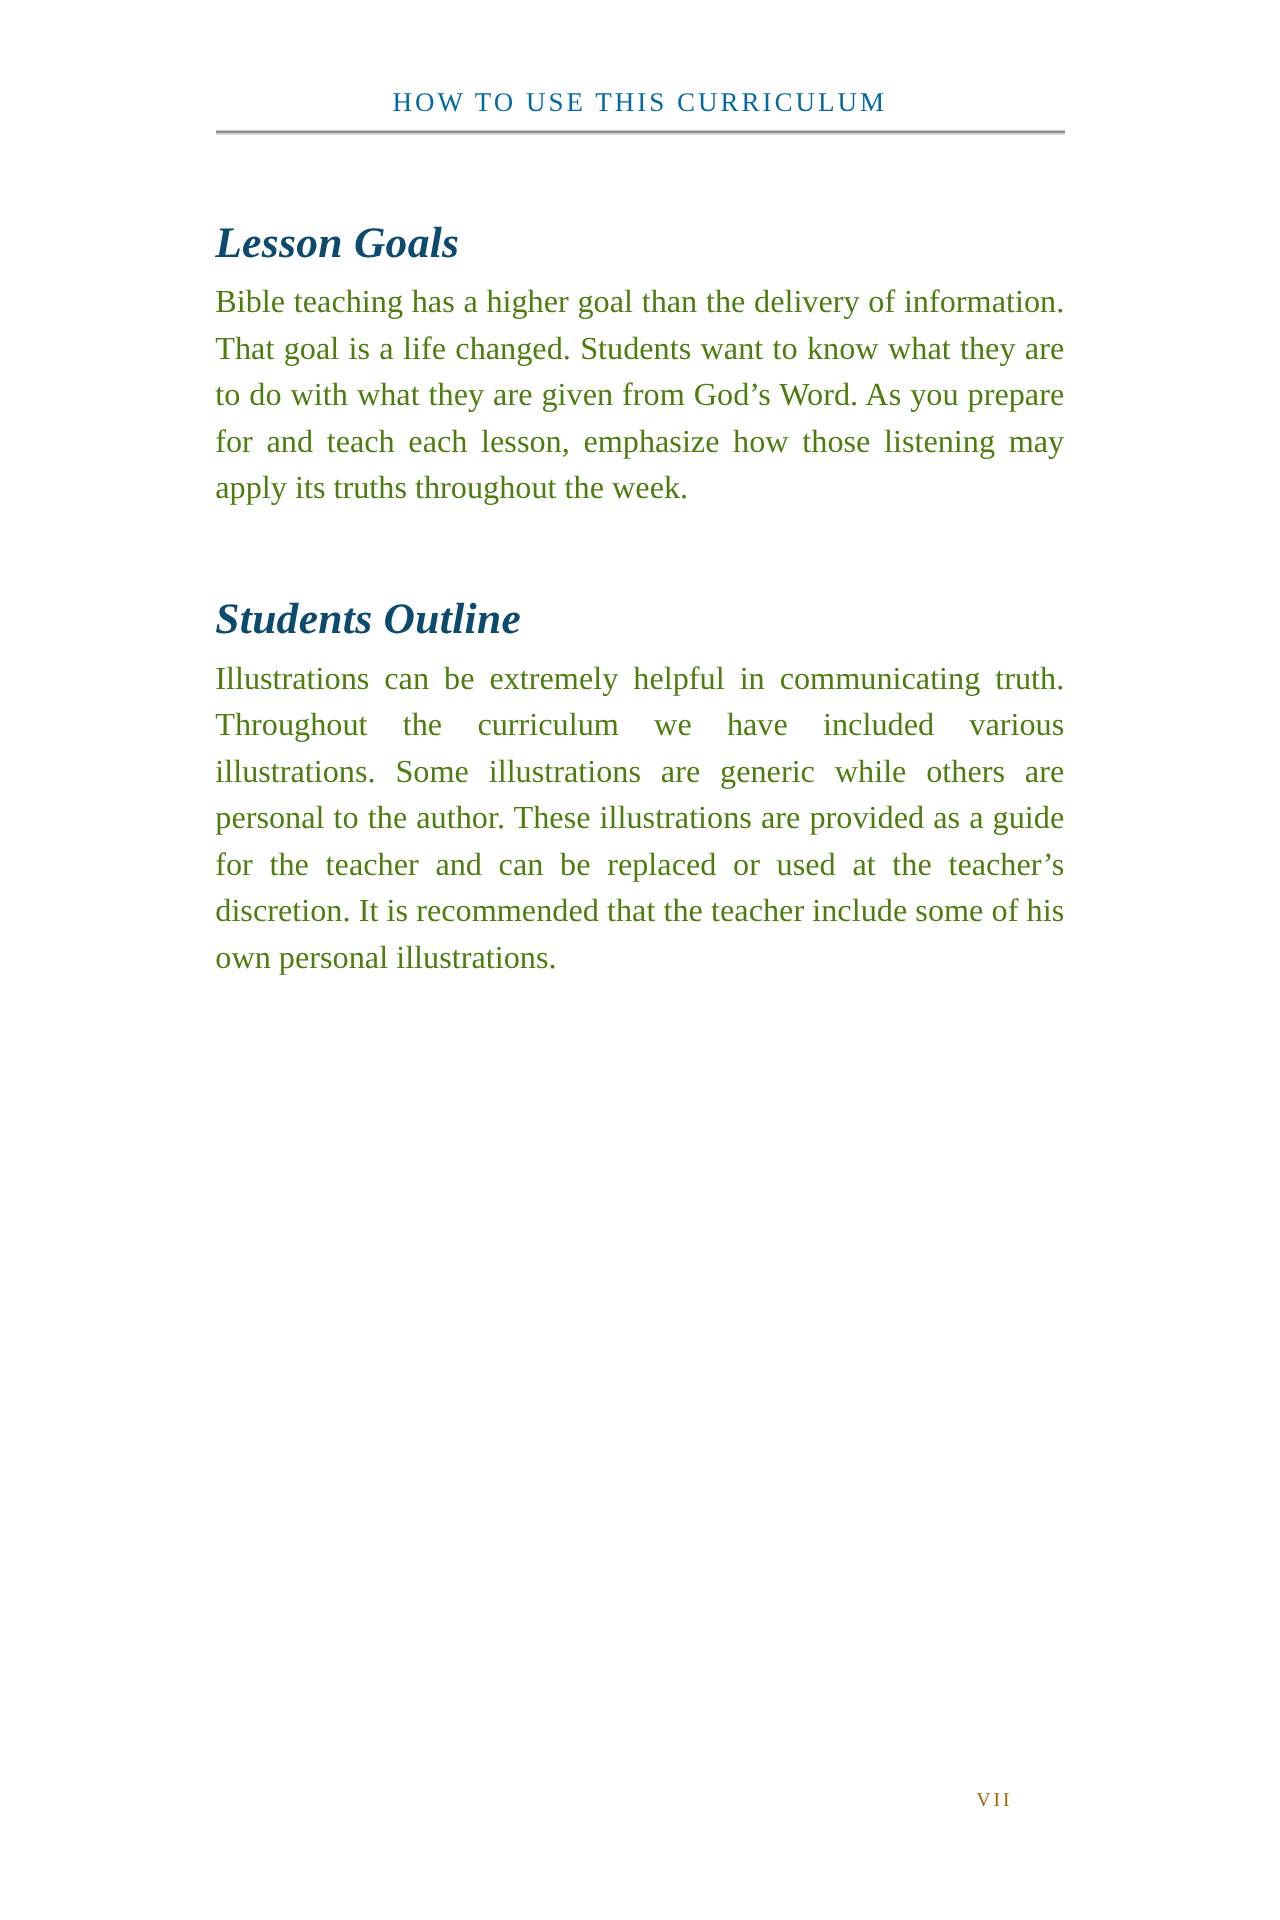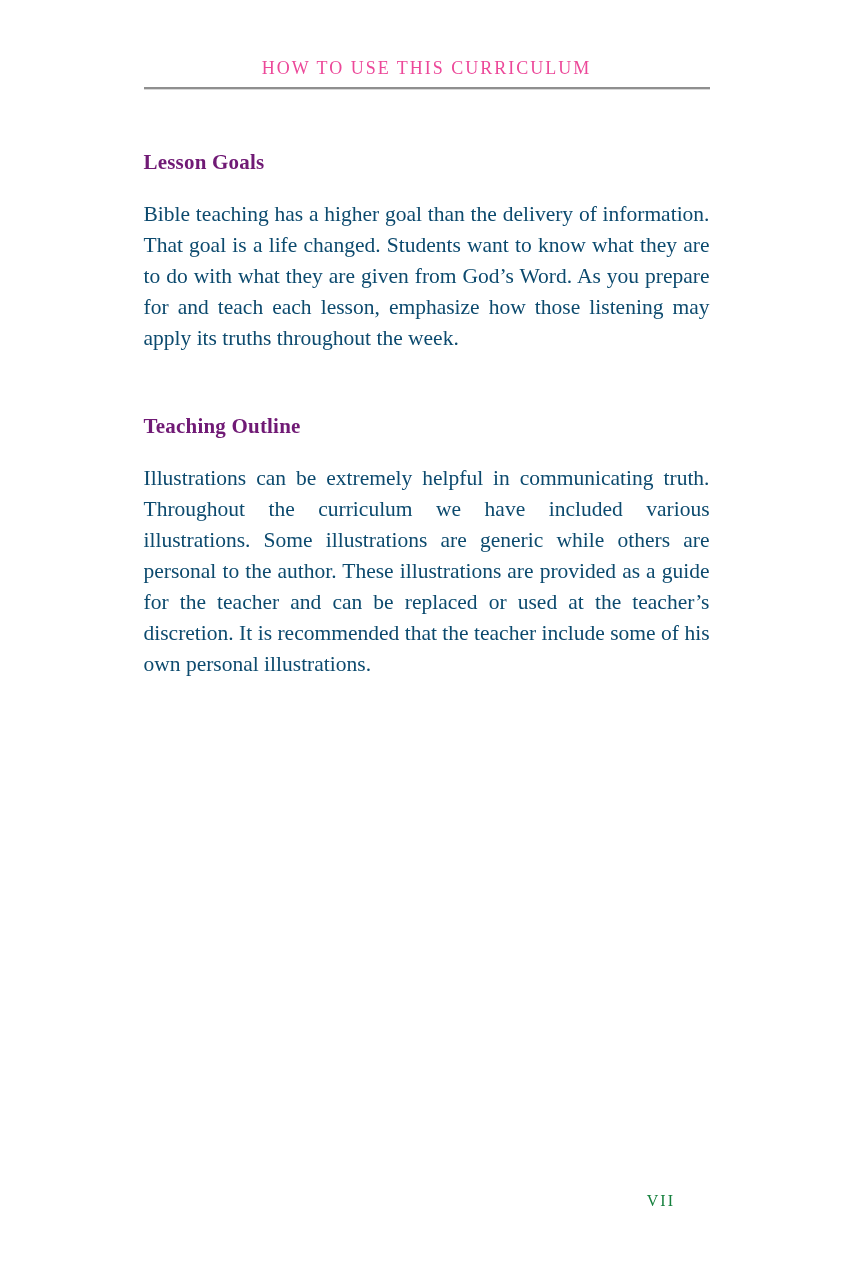--- a/index.html
+++ b/index.html
@@ -21,77 +21,78 @@
     margin: 0 auto;
   }
   .running-header {
     padding-top: 57px;
     text-align: center;
   }
   .running-header-title {
     font-size: 18px;
     line-height: 22px;
     letter-spacing: 2px;
-    color: #ec4899;
+    color: #0369a1;
     font-weight: normal;
     text-align: right;
   }
   .header-rule {
     margin-top: 8px;
     height: 0;
     border: none;
     border-top: 2px solid #8f8f8f;
     border-bottom: 1px solid #d8d8d8;
   }
   .section-heading {
     margin: 0;
-    font-size: 21px;
+    font-size: 29px;
     line-height: 32px;
     font-weight: bold;
-    color: #701a75;
+    color: #0c4a6e;
     letter-spacing: 0.2px;
+    font-style: italic;
   }
   .section:nth-of-type(1) .section-heading { margin-top: 42px; }
   .section:nth-of-type(2) .section-heading,
   .section:nth-of-type(3) .section-heading { margin-top: 56px; }
   .section-body {
-    margin: 21px 0 0 0;
+    margin: 8px 0 0 0;
     font-size: 21.5px;
     line-height: 31px;
-    color: #0c4a6e;
+    color: #4d7c0f;
     text-align: justify;
     text-justify: inter-word;
   }
   .page-number {
     position: absolute;
     right: 178px;
     top: 1192px;
-    font-size: 16px;
+    font-size: 13px;
     letter-spacing: 2px;
-    color: #15803d;
+    color: #a16207;
   }
 </style>
 </head>
 <body>
 
 <div class="page">
   <div class="content">
 
     <div class="running-header">
       <span class="running-header-title">HOW TO USE THIS CURRICULUM</span>
     </div>
     <hr class="header-rule">
 
     <div class="section">
       <h2 class="section-heading">Lesson Goals</h2>
       <p class="section-body">Bible teaching has a higher goal than the delivery of information. That goal is a life changed. Students want to know what they are to do with what they are given from God’s Word. As you prepare for and teach each lesson, emphasize how those listening may apply its truths throughout the week.</p>
     </div>
 
     <div class="section">
-      <h2 class="section-heading">Teaching Outline</h2>
+      <h2 class="section-heading">Students Outline</h2>
     </div>
 
     <div class="section">
       <p class="section-body">Illustrations can be extremely helpful in communicating truth. Throughout the curriculum we have included various illustrations. Some illustrations are generic while others are personal to the author. These illustrations are provided as a guide for the teacher and can be replaced or used at the teacher’s discretion. It is recommended that the teacher include some of his own personal illustrations.</p>
     </div>
 
   </div>
 
   <div class="page-number">VII</div>
 </div>

